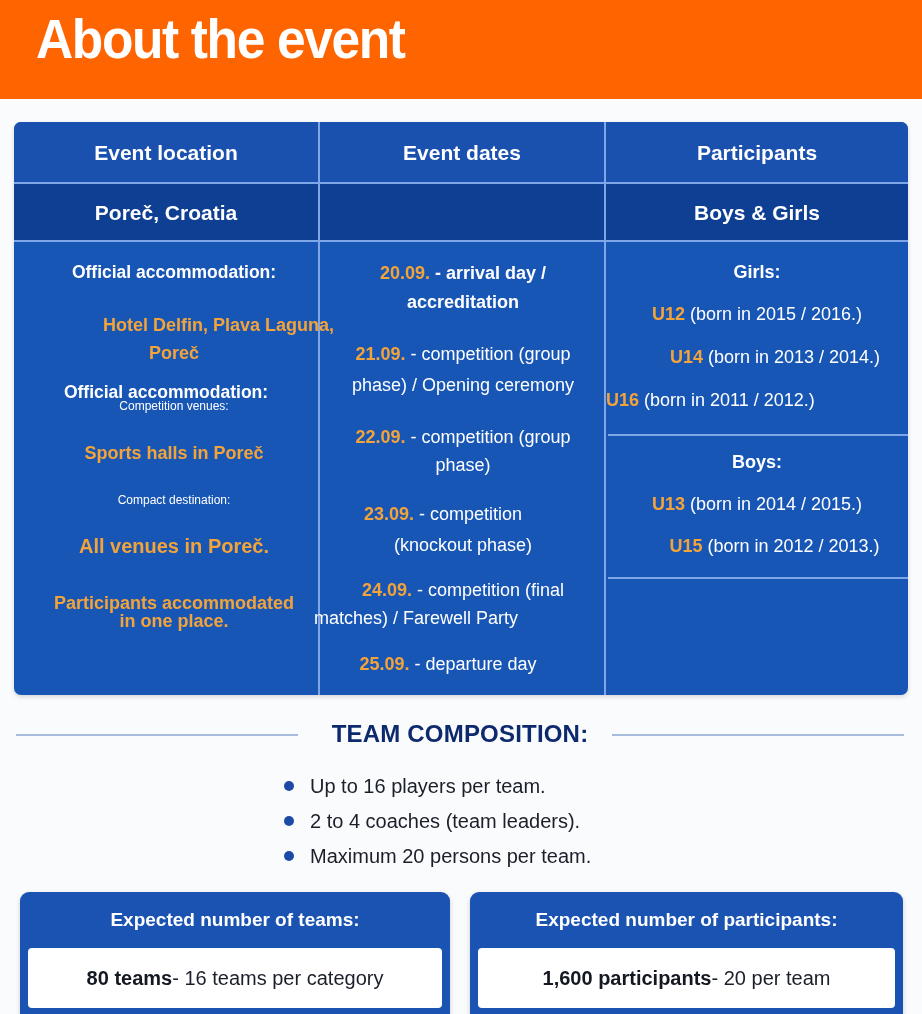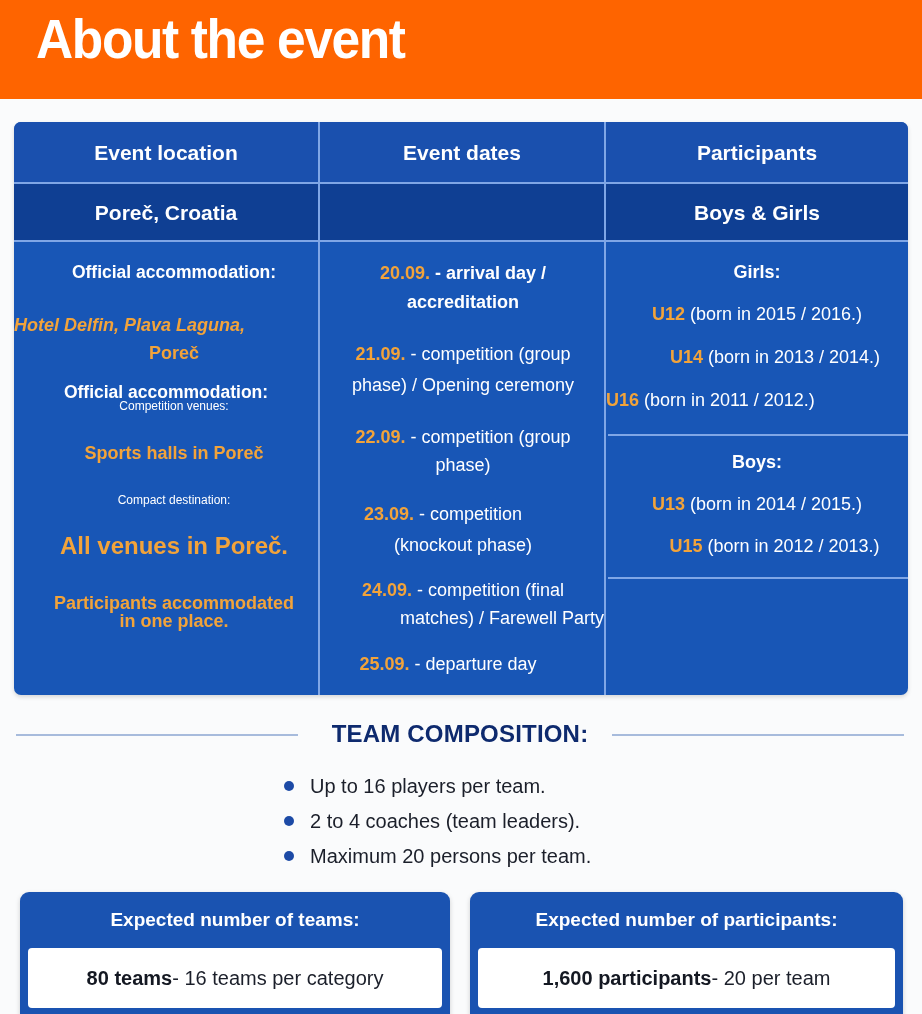--- a/index.html
+++ b/index.html
@@ -125,45 +125,45 @@
     <div class="loc-line loc-label" style="top:136px">Official accommodation:</div>
   </div>
 
   <div class="body-col" style="left:306px;width:284px"></div>
 
   <div class="body-col" style="left:592px;width:302px"></div>
 </div>
 
 <div>
   <div class="loc-line loc-label" style="position:absolute;left:14px;width:320px;top:258px;color:#fff;text-align:center;font-size:17.5px;">Official accommodation:</div>
-  <div class="loc-line orange" style="position:absolute;left:14px;width:320px;top:311px;text-align:left;font-size:18px;font-style:italic;">Hotel Delfin, Plava Laguna,</div>
+  <div class="loc-line orange" style="position:absolute;left:14px;width:320px;top:311px;text-align:right;font-size:18px;">Hotel Delfin, Plava Laguna,</div>
   <div class="loc-line orange" style="position:absolute;left:14px;width:320px;top:339px;text-align:center;font-size:18px;">Poreč</div>
   <div class="loc-line loc-italic" style="position:absolute;left:14px;width:320px;top:392px;color:#fff;text-align:center;">Competition venues:</div>
   <div class="loc-line orange" style="position:absolute;left:14px;width:320px;top:439px;text-align:center;font-size:18px;">Sports halls in Poreč</div>
   <div class="loc-line loc-italic" style="position:absolute;left:14px;width:320px;top:486px;color:#fff;text-align:center;">Compact destination:</div>
-  <div class="loc-line orange" style="position:absolute;left:14px;width:320px;top:532px;text-align:center;font-size:24px;">All venues in Poreč.</div>
+  <div class="loc-line orange" style="position:absolute;left:14px;width:320px;top:532px;text-align:center;font-size:20px;">All venues in Poreč.</div>
   <div class="loc-line orange" style="position:absolute;left:14px;width:320px;top:577px;text-align:center;font-size:18px;margin-top:12px;">Participants accommodated</div>
   <div class="loc-line orange" style="position:absolute;left:14px;width:320px;top:607px;text-align:center;font-size:18px;">in one place.</div>
 </div>
 
 <div>
   <div class="date-item" style="position:absolute;left:322px;width:282px;top:258px;color:#fff;text-align:center;font-weight:bold;"><span class="d" style="color:#f2a33a">20.09.</span><span> - arrival day /</span></div>
   <div class="date-item" style="position:absolute;left:322px;width:282px;top:287px;color:#fff;text-align:center;font-weight:bold;">accreditation</div>
 
   <div class="date-item" style="position:absolute;left:322px;width:282px;top:339px;color:#fff;text-align:center;"><span class="d" style="color:#f2a33a;font-weight:bold">21.09.</span><span> - competition (group</span></div>
   <div class="date-item" style="position:absolute;left:322px;width:282px;top:370px;color:#fff;text-align:center;">phase) / Opening ceremony</div>
 
   <div class="date-item" style="position:absolute;left:322px;width:282px;top:422px;color:#fff;text-align:center;"><span class="d" style="color:#f2a33a;font-weight:bold">22.09.</span><span> - competition (group</span></div>
   <div class="date-item" style="position:absolute;left:322px;width:282px;top:450px;color:#fff;text-align:center;">phase)</div>
 
   <div class="date-item" style="position:absolute;left:322px;width:282px;top:499px;color:#fff;text-align:center;padding-right:40px;"><span class="d" style="color:#f2a33a;font-weight:bold">23.09.</span><span> - competition</span></div>
   <div class="date-item" style="position:absolute;left:322px;width:282px;top:530px;color:#fff;text-align:center;">(knockout phase)</div>
 
   <div class="date-item" style="position:absolute;left:322px;width:282px;top:575px;color:#fff;text-align:center;"><span class="d" style="color:#f2a33a;font-weight:bold">24.09.</span><span> - competition (final</span></div>
-  <div class="date-item" style="position:absolute;left:322px;width:282px;top:603px;color:#fff;text-align:right;">matches) / Farewell Party</div>
+  <div class="date-item" style="position:absolute;left:314px;width:282px;top:603px;color:#fff;text-align:left;">matches) / Farewell Party</div>
 
   <div class="date-item" style="position:absolute;left:322px;width:282px;top:649px;color:#fff;text-align:center;padding-right:30px;"><span class="d" style="color:#f2a33a;font-weight:bold">25.09.</span><span> - departure day</span></div>
 </div>
 
 <div>
   <div class="part-title" style="position:absolute;left:606px;width:302px;top:262px;color:#fff;text-align:center;">Girls:</div>
   <div class="part-item" style="position:absolute;left:606px;width:302px;top:304px;color:#fff;text-align:center;"><span class="u">U12</span><span> (born in 2015 / 2016.)</span></div>
   <div class="part-item" style="position:absolute;left:606px;width:302px;top:347px;color:#fff;text-align:center;padding-left:36px;"><span class="u">U14</span><span> (born in 2013 / 2014.)</span></div>
   <div class="part-item" style="position:absolute;left:606px;width:302px;top:390px;color:#fff;text-align:left;"><span class="u">U16</span><span> (born in 2011 / 2012.)</span></div>
 

